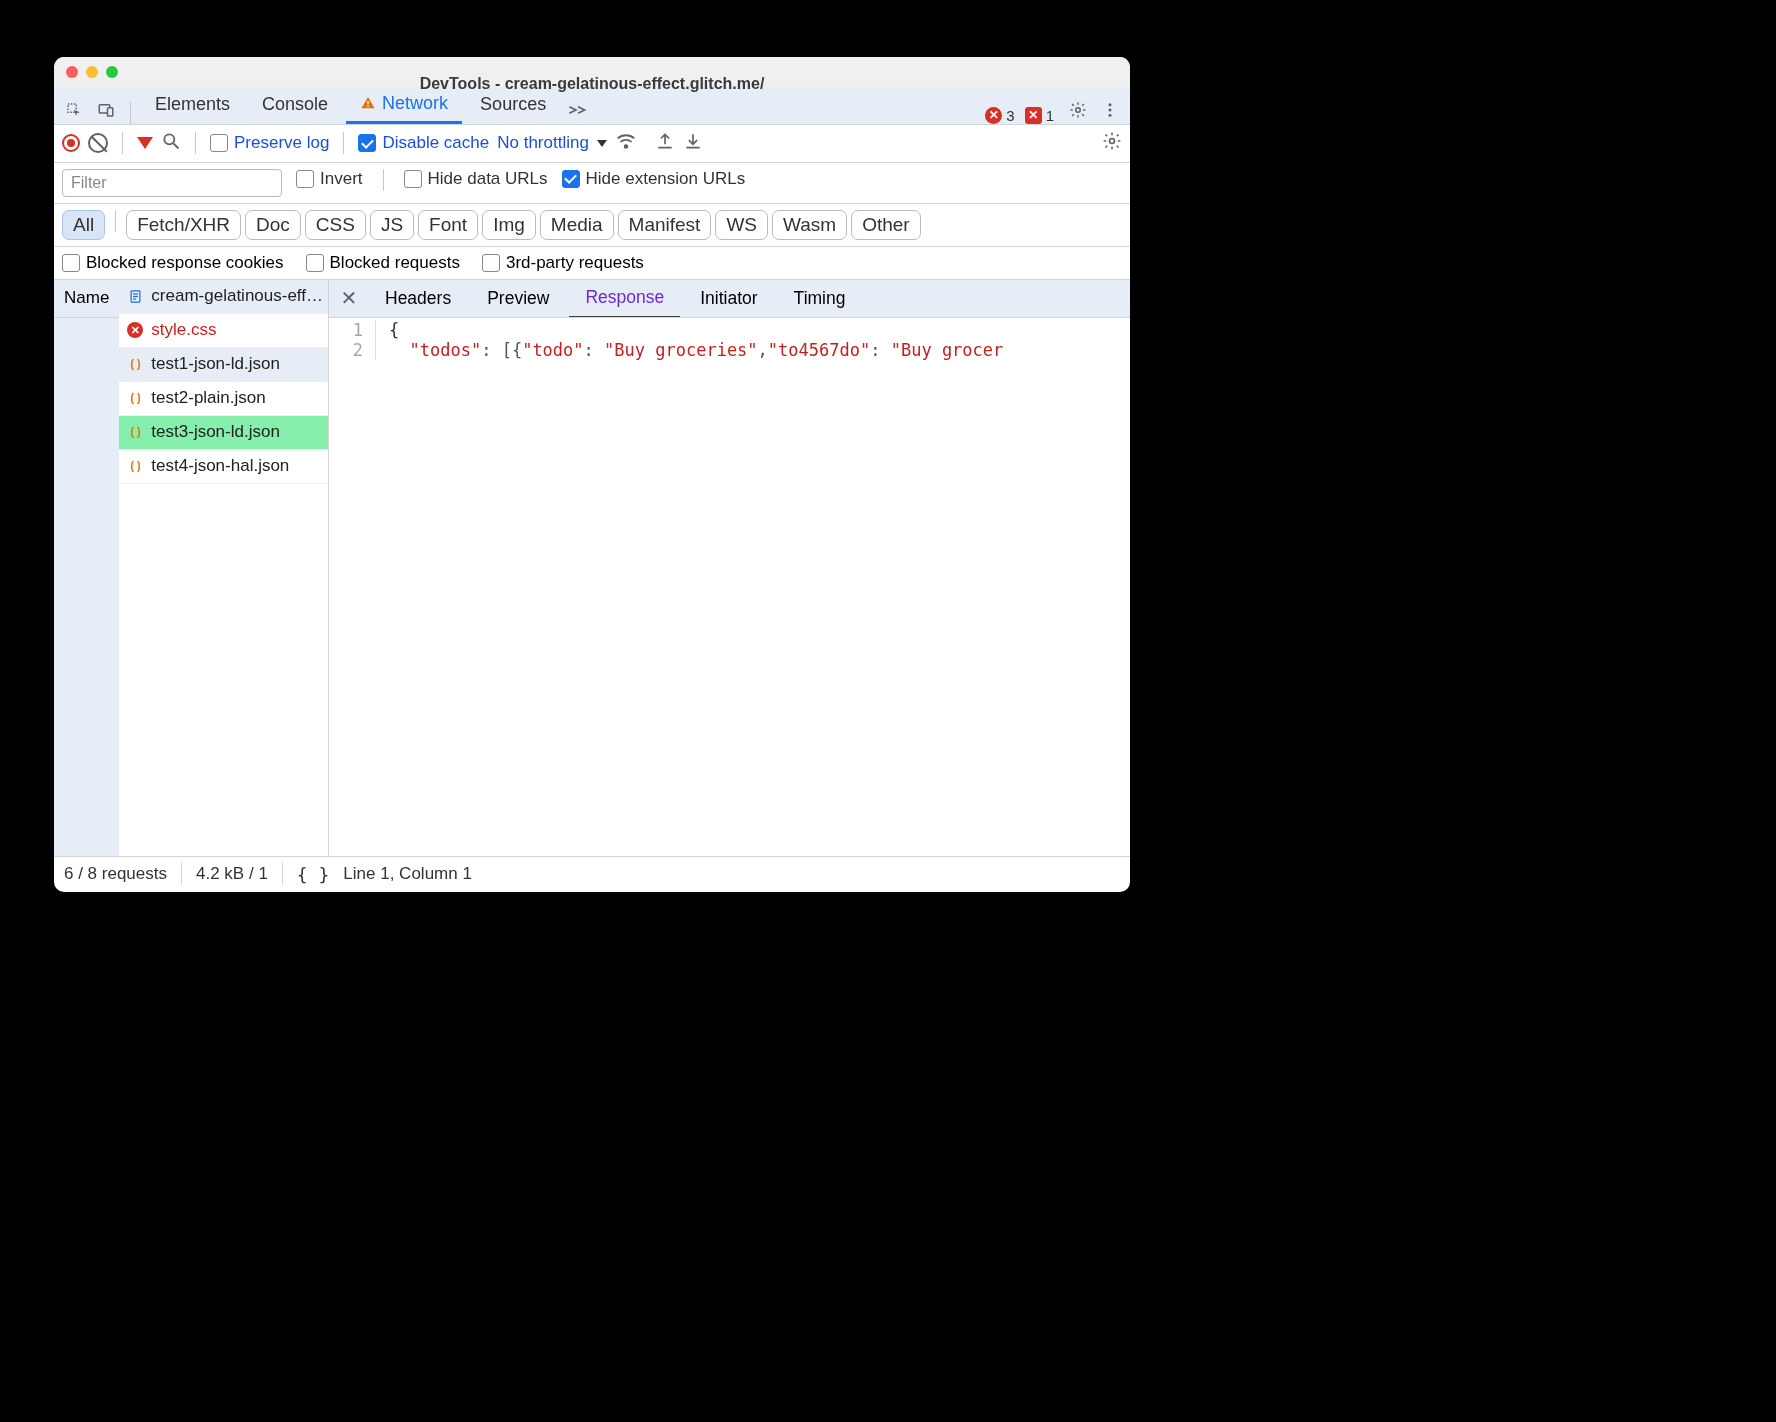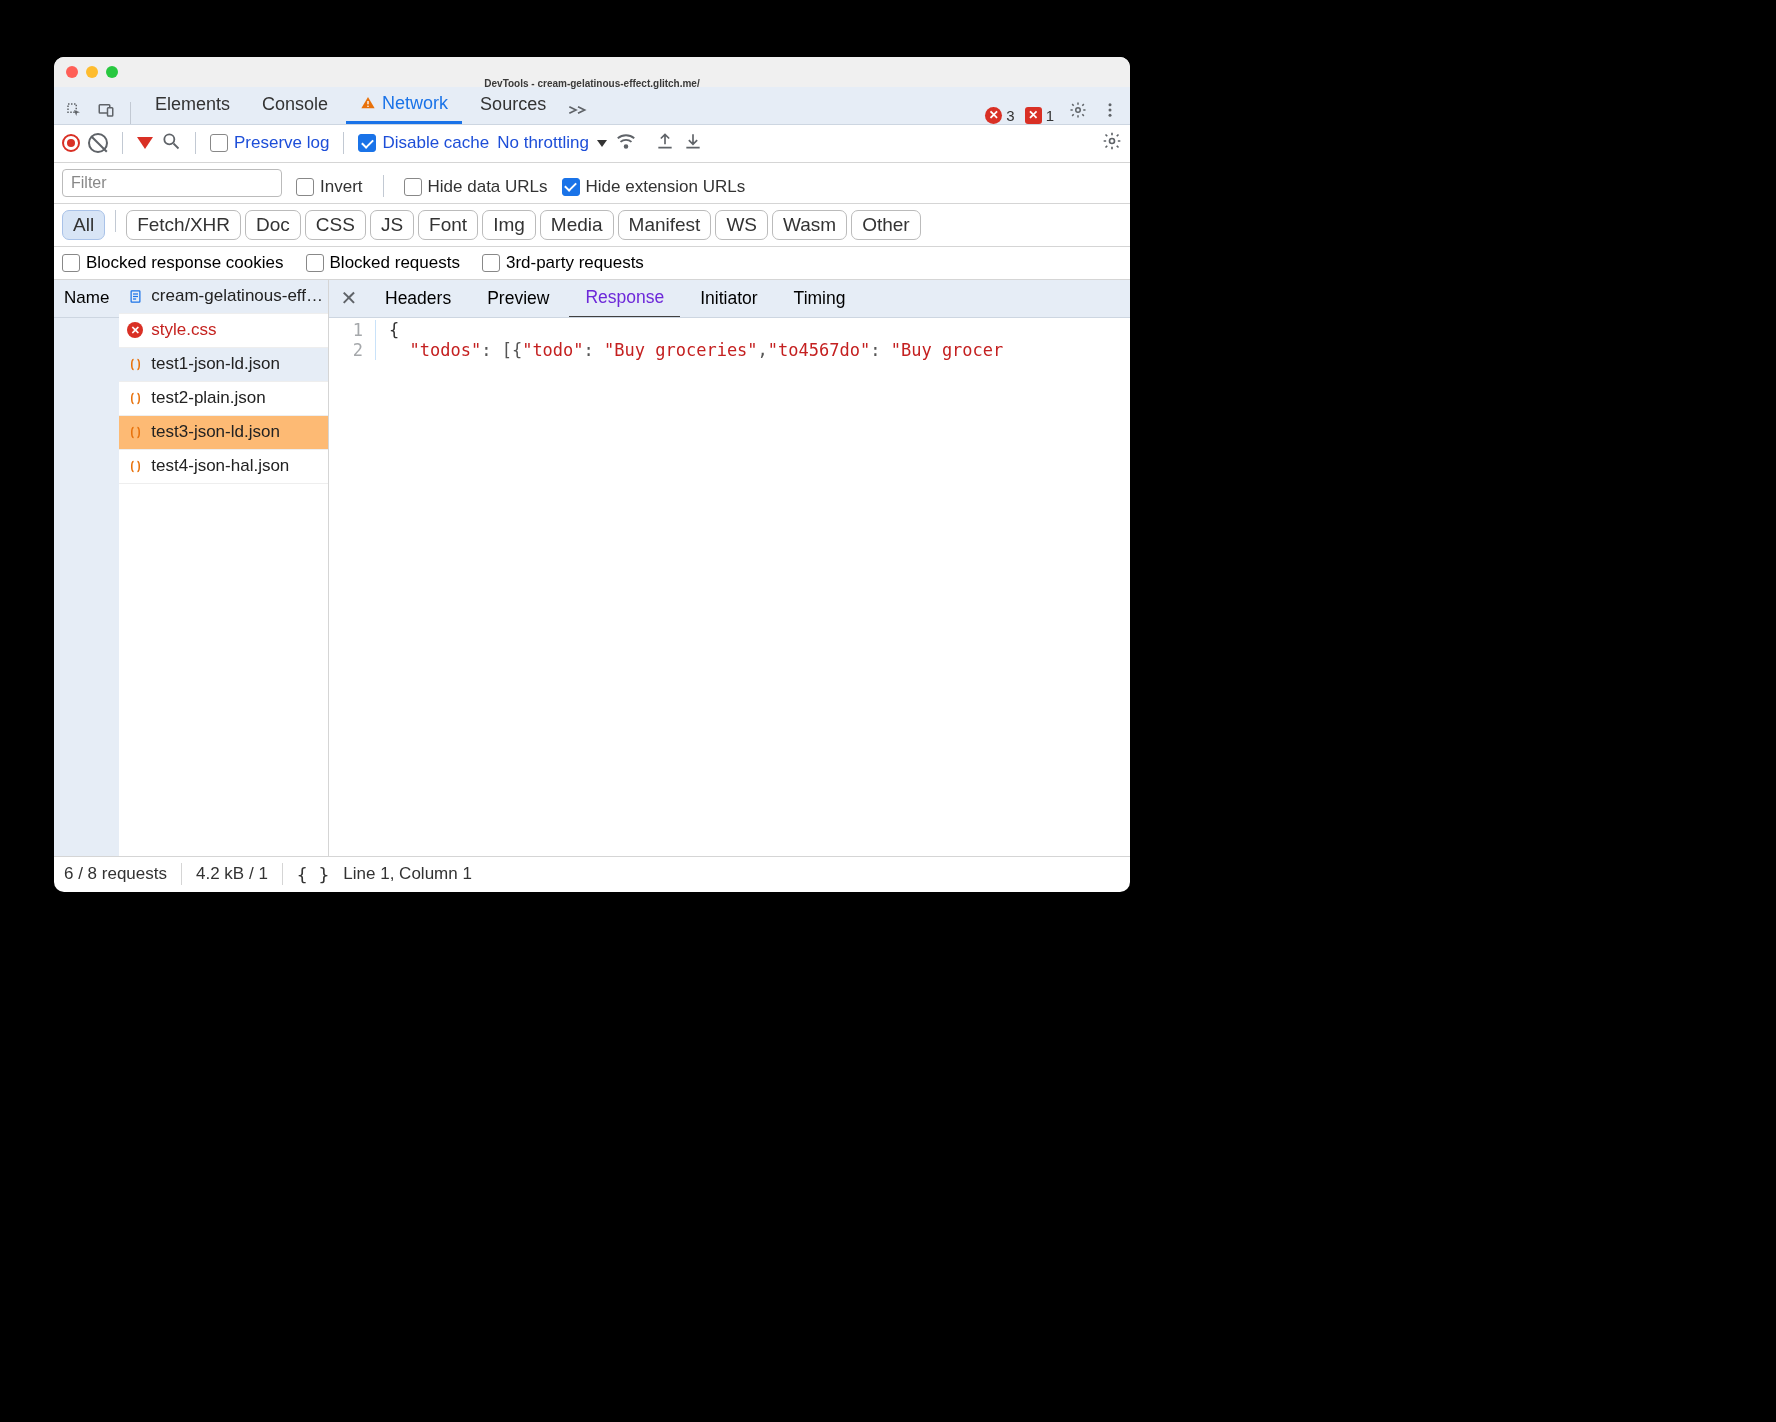--- a/index.html
+++ b/index.html
@@ -34,21 +34,21 @@
   }
   .traffic { display: flex; gap: 8px; }
   .traffic span {
     width: 12px; height: 12px; border-radius: 50%;
   }
   .tl-close { background:#ff5f57; }
   .tl-min { background:#febc2e; }
   .tl-max { background:#28c840; }
   .title {
     position:absolute; left:0; right:0; text-align:center;
-    font-size: 10px; font-weight: 600; color:#3a3a3a;
+    font-size: 16px; font-weight: 600; color:#3a3a3a;
     pointer-events: none;
     margin-top: 24px;
   }
   
   .tabbar {
     height: 38px;
     background: #e6edf6;
     border-bottom: 1px solid #cdd6e1;
     display: flex;
     align-items: flex-end;
@@ -121,21 +121,21 @@
   .select .caret {
     width:0; height:0; border-left:5px solid transparent; border-right:5px solid transparent;
     border-top:7px solid #333; margin-left:4px;
   }
   .toolbar .right-icons { margin-left:auto; display:flex; align-items:center; gap:14px; }
 
   
   .filters {
     padding: 6px 8px;
     border-bottom: 1px solid #d5d5d5;
-    display:flex; flex-wrap:wrap; align-items:flex-end; gap:10px 14px;
+    display:flex; flex-wrap:wrap; align-items:flex-start; gap:10px 14px;
     font-size:17px; color:#333;
   }
   .filter-input {
     width:220px; height:28px; border:1px solid #bbb; border-radius:4px;
     padding:0 8px; font-size:16px; color:#333;
   }
   .filter-input::placeholder { color:#888; }
   .chk-group { display:flex; align-items:center; gap:6px; white-space:nowrap; }
 
   
@@ -168,21 +168,21 @@
     display:flex; align-items:center;
     border-bottom:1px solid #cdd6e1;
   }
   .req-list { background:#fff; flex:1; overflow:hidden; }
   .req {
     height:34px; display:flex; align-items:center; gap:8px; padding:0 8px;
     font-size:17px; color:#222; border-bottom:1px solid #eee; white-space:nowrap; overflow:hidden;
   }
   .req.sel { background:#e6edf6; }
   .req.err { color:#c5221f; }
-  .req.hov { background:#fdba74;align-items:center; }
+  .req.hov { background:#86efac;align-items:center; }
   .ficon { width:16px; height:16px; flex-shrink:0; display:inline-flex; align-items:center; justify-content:center; }
   .ficon.doc { color:#1a73e8; }
   .ficon.json { color:#e8710a; }
   .ficon.errx { background:#d93025; border-radius:50%; color:#fff; font-size:11px; font-weight:bold; }
 
   .right { flex:1; display:flex; flex-direction:column; min-width:0; }
   .detail-tabs {
     height:38px; background:#e6edf6; border-bottom:1px solid #cdd6e1;
     display:flex; align-items:center; gap:4px; padding:0 4px;
   }

